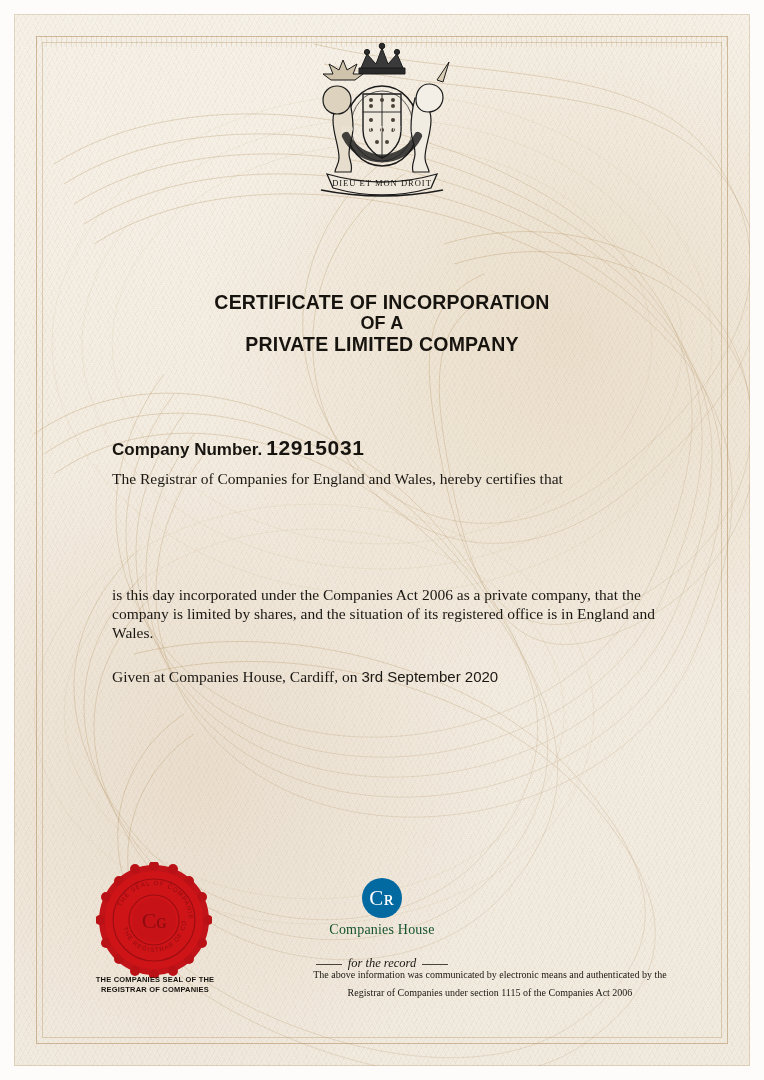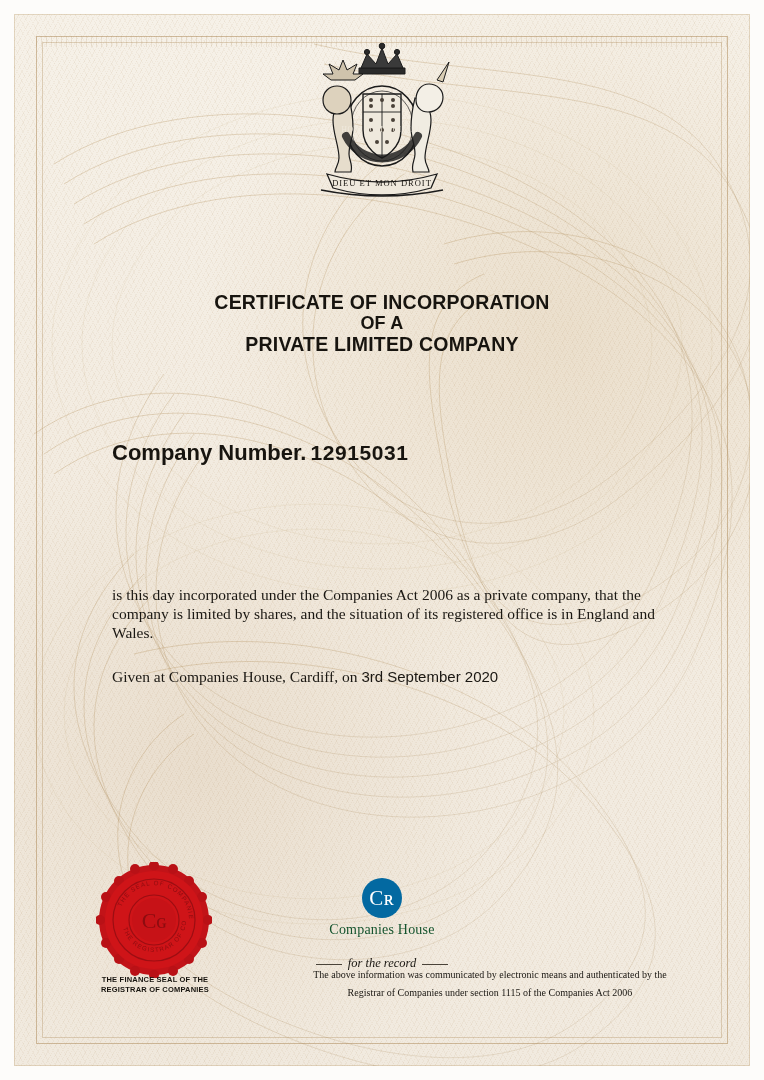--- a/index.html
+++ b/index.html
@@ -126,21 +126,21 @@
   .company-number-row {
     position: absolute;
     left: 112px;
     top: 408px;
     display: flex;
     align-items: baseline;
   }
   .company-number-label {
     font-family: "Liberation Sans", sans-serif;
     font-weight: bold;
-    font-size: 22px;
+    font-size: 17px;
     color: #17140f;
     margin-top: 32px;
   }
   .company-number-value {
     font-family: "Liberation Sans", sans-serif;
     font-weight: bold;
     font-size: 21px;
     letter-spacing: 0.6px;
     color: #17140f;
     margin-left: 4px;
@@ -372,20 +372,21 @@
       <div class="title-line-1">CERTIFICATE OF INCORPORATION</div>
       <div class="title-line-2">OF A</div>
       <div class="title-line-3">PRIVATE LIMITED COMPANY</div>
     </div>
 
     <div class="company-number-row">
       <span class="company-number-label">Company Number.</span>
       <span class="company-number-value">12915031</span>
     </div>
 
+    <div class="registrar-line">The Registrar of Companies for England and Wales, hereby certifies that</div>
 
 
     <div class="body-paragraph">is this day incorporated under the Companies Act 2006 as a private company, that the company is limited by shares, and the situation of its registered office is in England and Wales.</div>
 
     <div class="given-line">
       <span>Given at Companies House, Cardiff, on </span><span class="given-date">3rd September 2020</span>
     </div>
 
     <svg class="seal" viewBox="0 0 116 116">
       <defs>
@@ -420,21 +421,21 @@
       <text fill="#8d0c10" font-family="Liberation Sans, sans-serif" font-size="6.2" letter-spacing="1.1">
         <textPath href="#sealArcTop" startOffset="12%">THE SEAL OF COMPANIES</textPath>
       </text>
       <text fill="#8d0c10" font-family="Liberation Sans, sans-serif" font-size="6.2" letter-spacing="1.1">
         <textPath href="#sealArcBottom" startOffset="8%">THE REGISTRAR OF COMPANIES</textPath>
       </text>
       <text x="58" y="66" text-anchor="middle" fill="#8d0c10" font-family="Liberation Serif, serif" font-size="22">Cɢ</text>
     </svg>
 
     <div class="seal-caption">
-      <div>THE FINANCE SEAL OF THE</div>
+      <div>THE COMPANIES SEAL OF THE</div>
       <div>REGISTRAR OF COMPANIES</div>
     </div>
 
     <div class="ch-logo">
       <div class="ch-mark">Cʀ</div>
       <div class="ch-name">Companies House</div>
       <div class="ch-tagline">
         <span class="rule"></span><span>for the record</span><span class="rule"></span>
       </div>
     </div>

